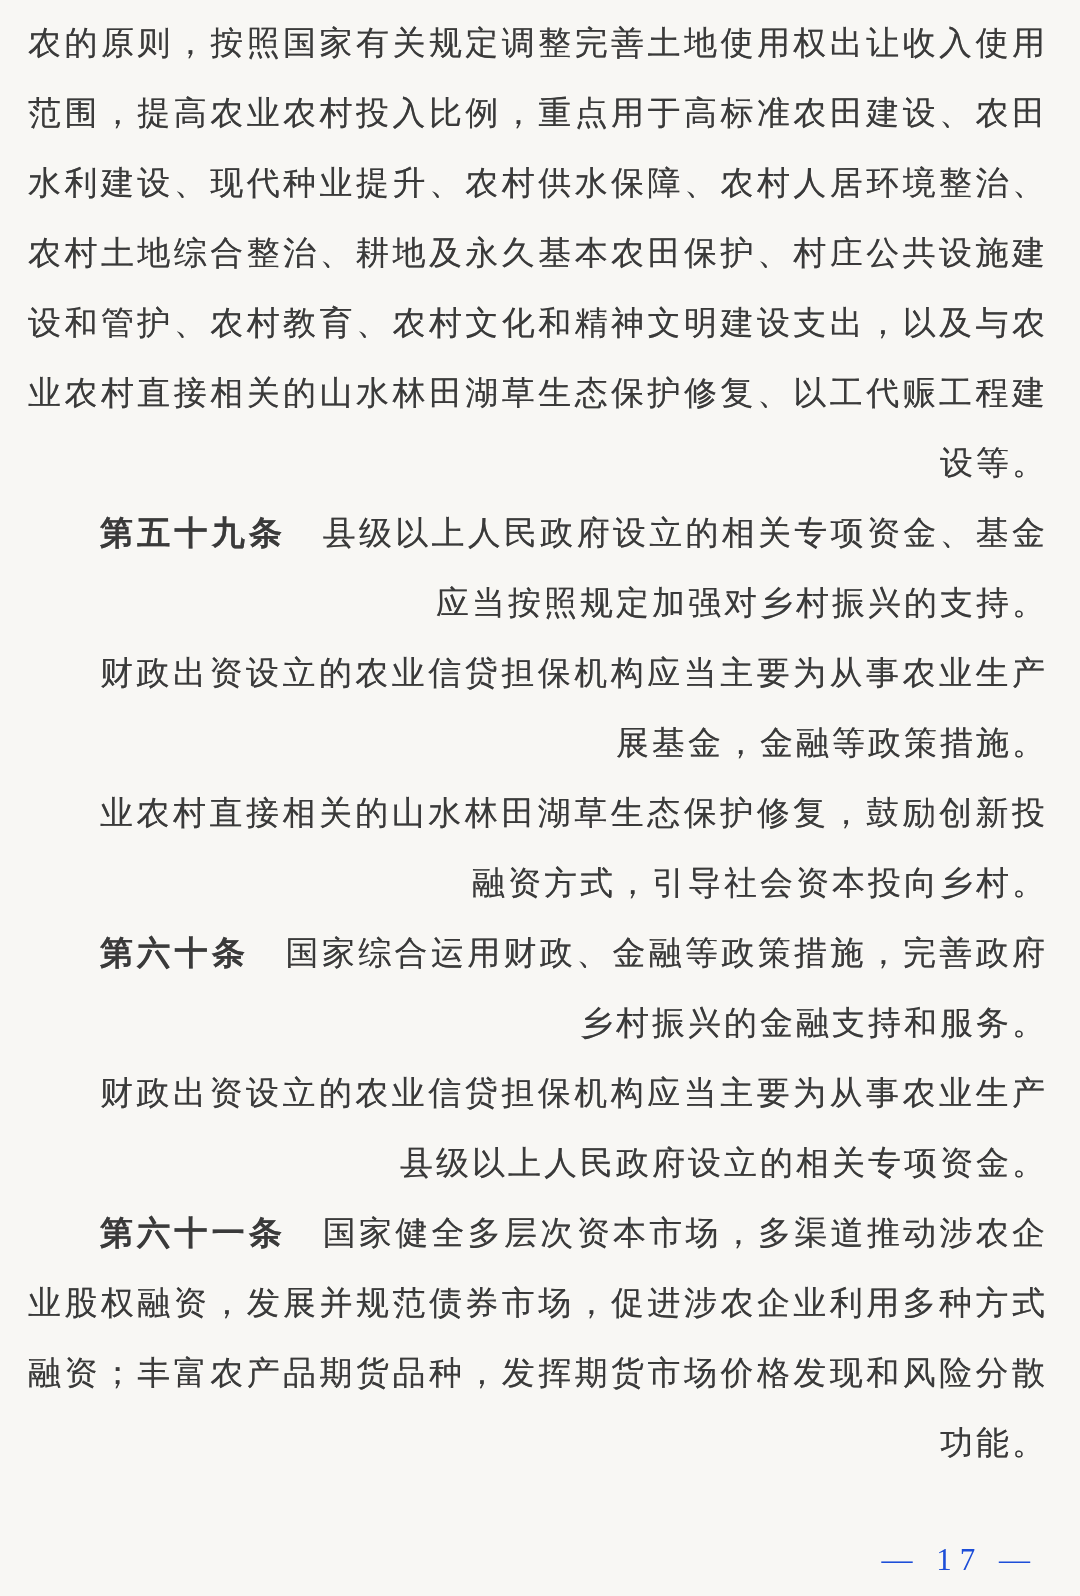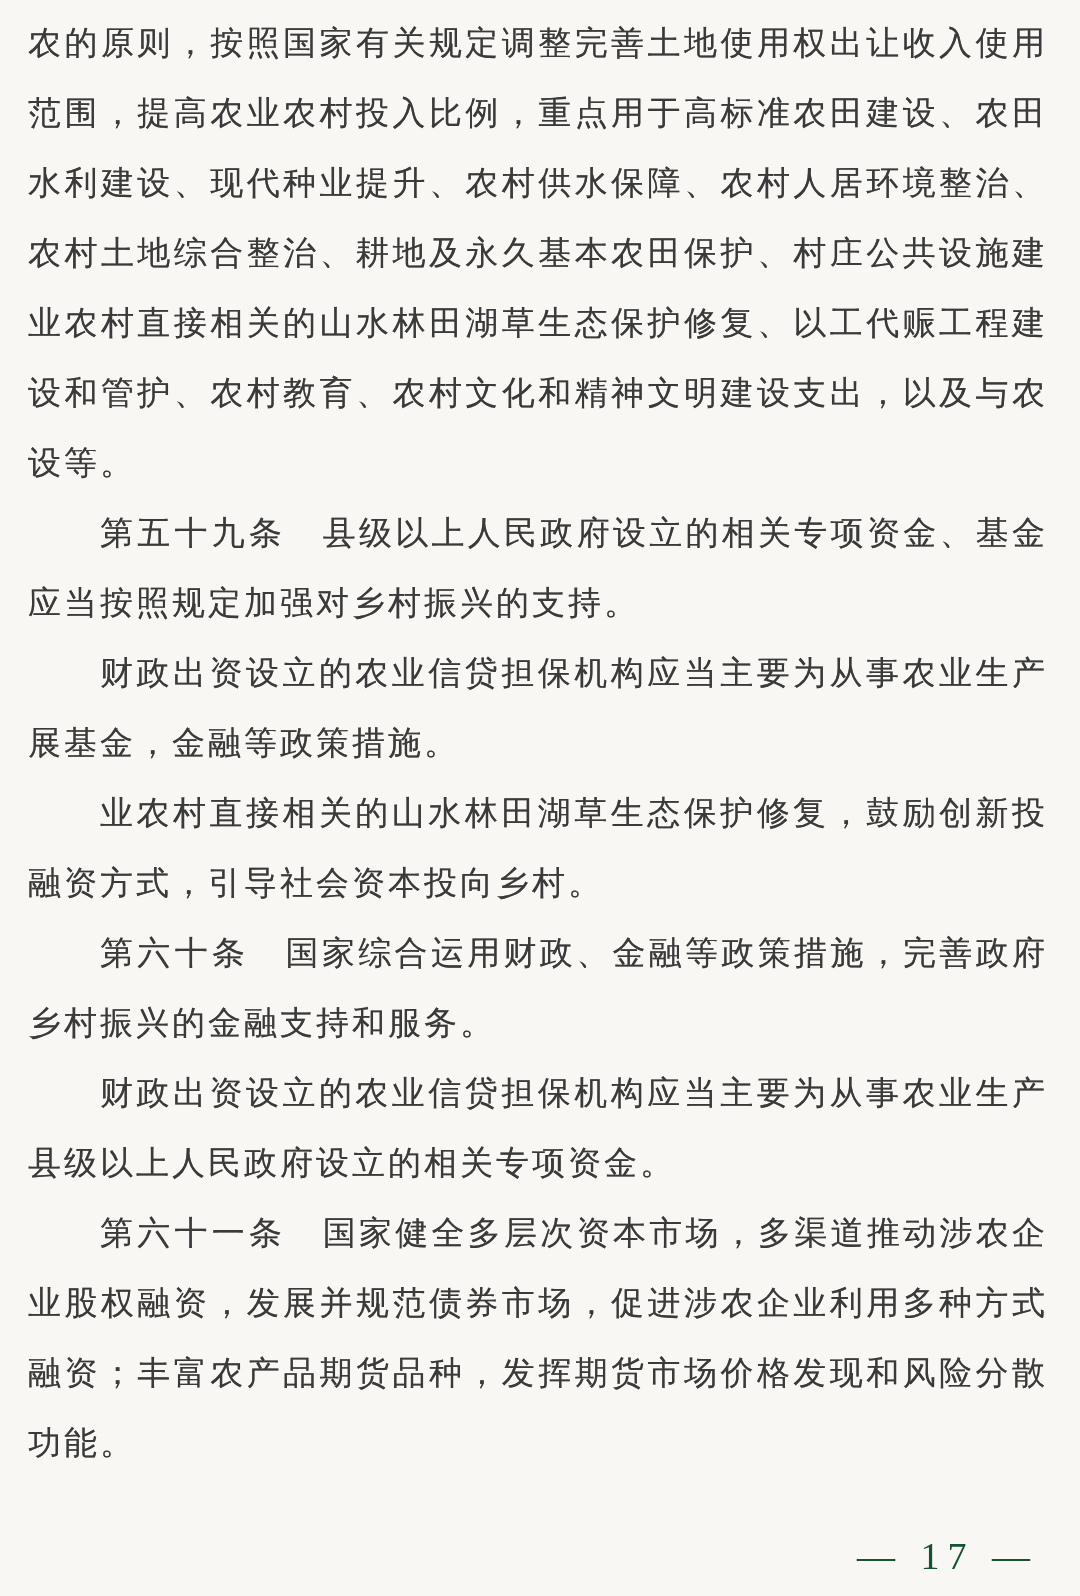--- a/index.html
+++ b/index.html
@@ -26,58 +26,58 @@
   }
   .text-block {
     width: 100%;
   }
   .line {
     height: 70px;
     line-height: 70px;
     font-size: 33px;
     letter-spacing: 3px;
     white-space: nowrap;
-    text-align: left;
+    text-align: right;
     
     text-shadow: 0 0 0.4px rgba(40,40,40,0.55);
   }
   .line.justify {
     white-space: normal;
     text-align: justify;
     text-align-last: justify;
   }
   .head {
-    font-weight: normal;
+    font-weight: bold;
     letter-spacing: 4px;
   }
   .head-gap {
     display: inline-block;
     width: 36px;
   }
   .page-number {
     position: absolute;
     right: 42px;
     bottom: 18px;
-    font-size: 38px;
+    font-size: 31px;
     letter-spacing: 8px;
-    color: #14532d;
+    color: #1d4ed8;
     white-space: nowrap;
   }
 </style>
 </head>
 <body>
 
 <div class="page">
   <div class="text-block">
       <div class="line justify"><span>农的原则，按照国家有关规定调整完善土地使用权出让收入使用</span></div>
       <div class="line justify"><span>范围，提高农业农村投入比例，重点用于高标准农田建设、农田</span></div>
       <div class="line justify"><span>水利建设、现代种业提升、农村供水保障、农村人居环境整治、</span></div>
       <div class="line justify"><span>农村土地综合整治、耕地及永久基本农田保护、村庄公共设施建</span></div>
+      <div class="line justify"><span>设和管护、农村教育、农村文化和精神文明建设支出，以及与农</span></div>
       <div class="line justify"><span>业农村直接相关的山水林田湖草生态保护修复、以工代赈工程建</span></div>
-      <div class="line justify"><span>设和管护、农村教育、农村文化和精神文明建设支出，以及与农</span></div>
       <div class="line"><span>设等。</span></div>
       <div class="line justify" style="padding-left: 72px;"><b class="head">第五十九条</b><span class="head-gap"></span><span>县级以上人民政府设立的相关专项资金、基金</span></div>
       <div class="line"><span>应当按照规定加强对乡村振兴的支持。</span></div>
       <div class="line justify" style="padding-left: 72px;"><span>财政出资设立的农业信贷担保机构应当主要为从事农业生产</span></div>
       <div class="line"><span>展基金，金融等政策措施。</span></div>
       <div class="line justify" style="padding-left: 72px;"><span>业农村直接相关的山水林田湖草生态保护修复，鼓励创新投</span></div>
       <div class="line"><span>融资方式，引导社会资本投向乡村。</span></div>
       <div class="line justify" style="padding-left: 72px;"><b class="head">第六十条</b><span class="head-gap"></span><span>国家综合运用财政、金融等政策措施，完善政府</span></div>
       <div class="line"><span>乡村振兴的金融支持和服务。</span></div>
       <div class="line justify" style="padding-left: 72px;"><span>财政出资设立的农业信贷担保机构应当主要为从事农业生产</span></div>

